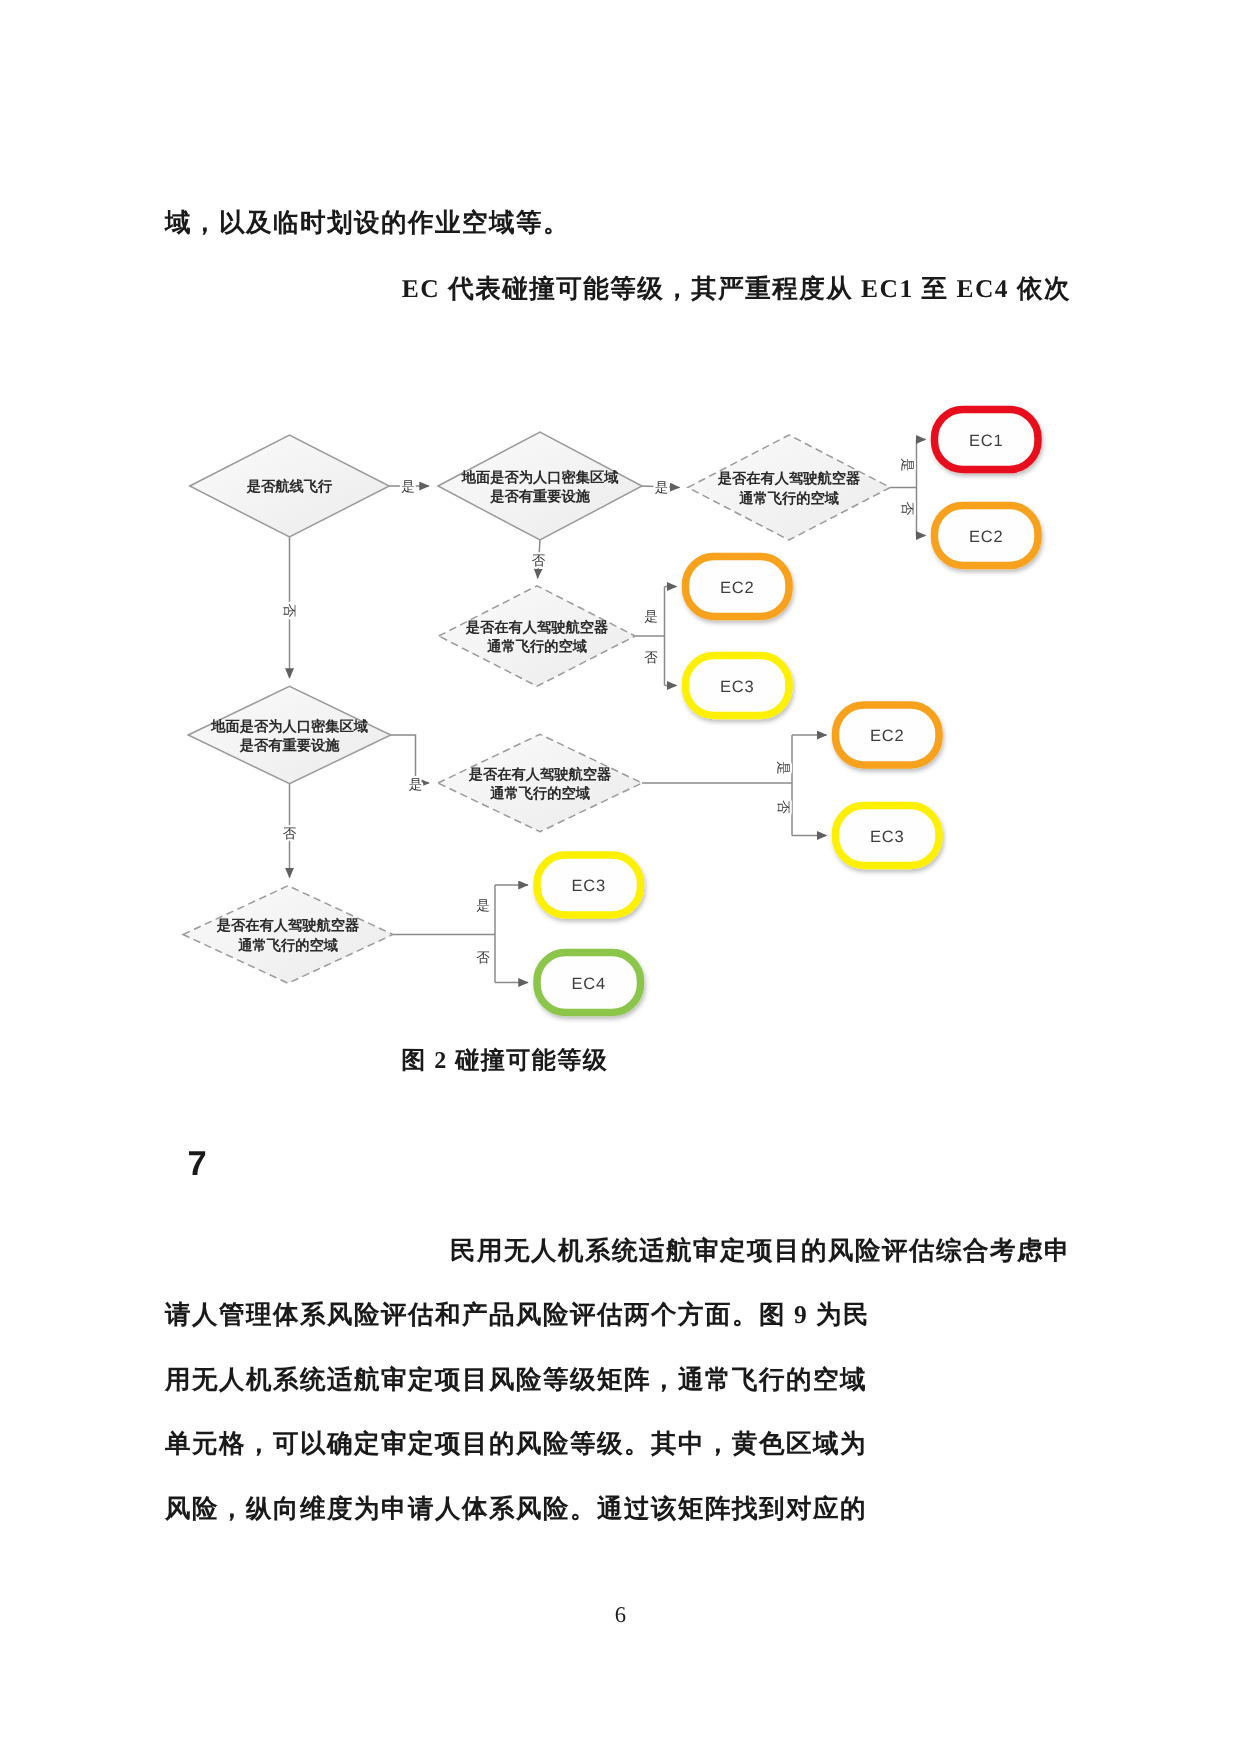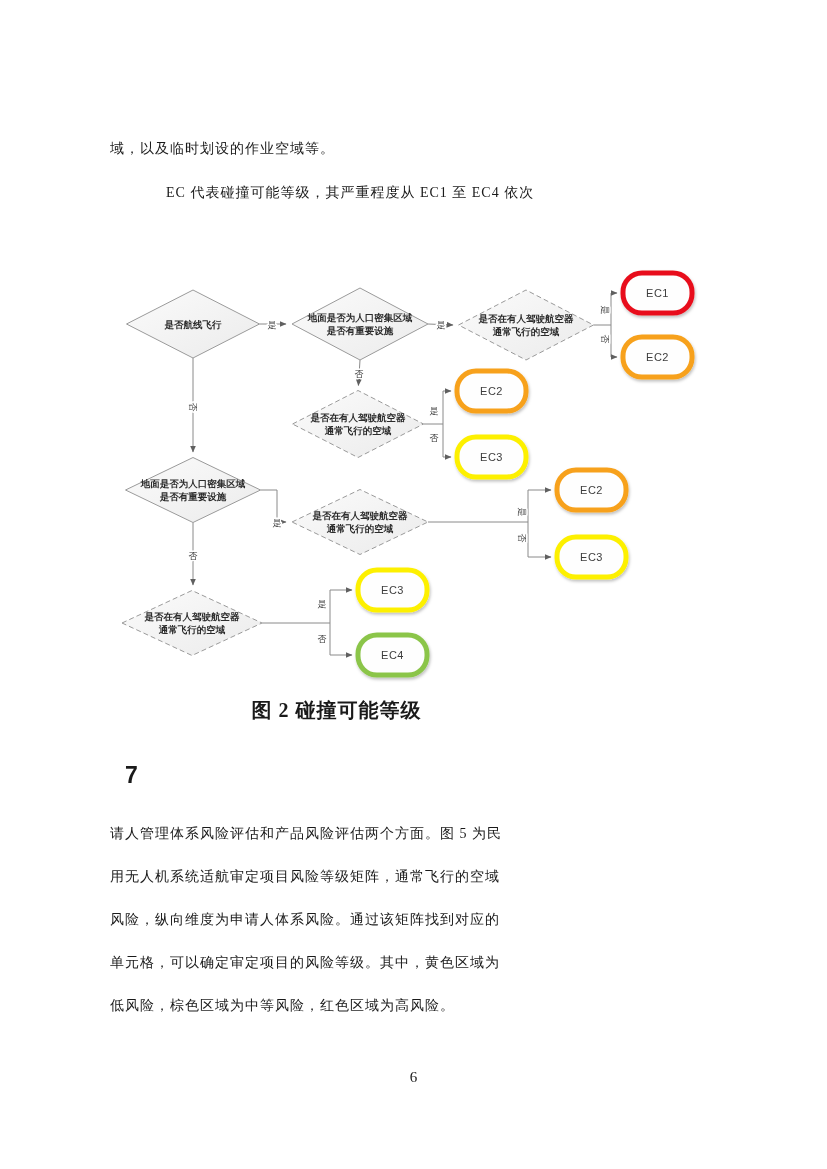--- a/index.html
+++ b/index.html
@@ -1,24 +1,24 @@
 <!DOCTYPE html>
 <html><head>
 <meta charset="utf-8">
 <style>
   html,body{margin:0;padding:0;background:#ffffff;}
   .page{position:relative;width:827px;height:1169px;background:#ffffff;overflow:hidden;
         font-family:"Liberation Serif","DejaVu Serif",serif;color:#1a1a1a;}
-  .para{position:absolute;left:110px;width:604px;font-size:14px;letter-spacing:1px;white-space:nowrap;}
+  .para{position:absolute;left:110px;width:604px;font-size:17px;letter-spacing:1px;white-space:nowrap;font-weight:bold;}
   .para1{top:127px;line-height:44px;}
   .para2{top:812px;line-height:43px;}
   .line{white-space:nowrap;}
-  .indent{text-indent:56px;}
+  .indent{text-indent:56px;text-align:right;}
   .caption{position:absolute;top:697px;left:0;width:673px;text-align:center;
-           font-size:20px;font-weight:bold;letter-spacing:1px;}
+           font-size:16px;font-weight:bold;letter-spacing:1px;}
   .heading{position:absolute;top:762px;left:125px;font-family:"Liberation Sans","DejaVu Sans",sans-serif;
            font-size:23px;font-weight:bold;display:flex;gap:19px;letter-spacing:2px;}
   .pagenum{position:absolute;top:1069px;left:0;width:827px;text-align:center;
            font-size:15px;font-family:"Liberation Serif",serif;}
   .flowchart{position:absolute;top:260px;left:0;width:827px;height:440px;}
   svg .dtext{font-family:"Liberation Sans","DejaVu Sans",sans-serif;font-size:9.5px;font-weight:600;fill:#2b2b2b;}
   svg .ectext{font-family:"Liberation Sans","DejaVu Sans",sans-serif;font-size:11px;fill:#3d3d3d;letter-spacing:.5px;}
   svg .blabel{font-family:"Liberation Sans","DejaVu Sans",sans-serif;font-size:9px;fill:#333;
               paint-order:stroke;stroke:#ffffff;stroke-width:3px;stroke-linejoin:round;}
   svg .conn{stroke:#8a8a8a;stroke-width:1;fill:none;}
@@ -163,22 +163,22 @@
     </svg>
   </div>
 
   <div class="caption">图 2 碰撞可能等级</div>
 
   <div class="heading">
     <span>7</span>
   </div>
 
   <div class="para para2">
-    <div class="line">请人管理体系风险评估和产品风险评估两个方面。图 5 为民</div>
+    <div class="line indent">民用无人机系统适航审定项目的风险评估综合考虑申</div>
+    <div class="line">请人管理体系风险评估和产品风险评估两个方面。图 9 为民</div>
     <div class="line">用无人机系统适航审定项目风险等级矩阵，通常飞行的空域</div>
+    <div class="line">单元格，可以确定审定项目的风险等级。其中，黄色区域为</div>
     <div class="line">风险，纵向维度为申请人体系风险。通过该矩阵找到对应的</div>
-    <div class="line">单元格，可以确定审定项目的风险等级。其中，黄色区域为</div>
-    <div class="line">低风险，棕色区域为中等风险，红色区域为高风险。</div>
   </div>
 
   <div class="pagenum">6</div>
 
 </div>
 
 </body></html>

